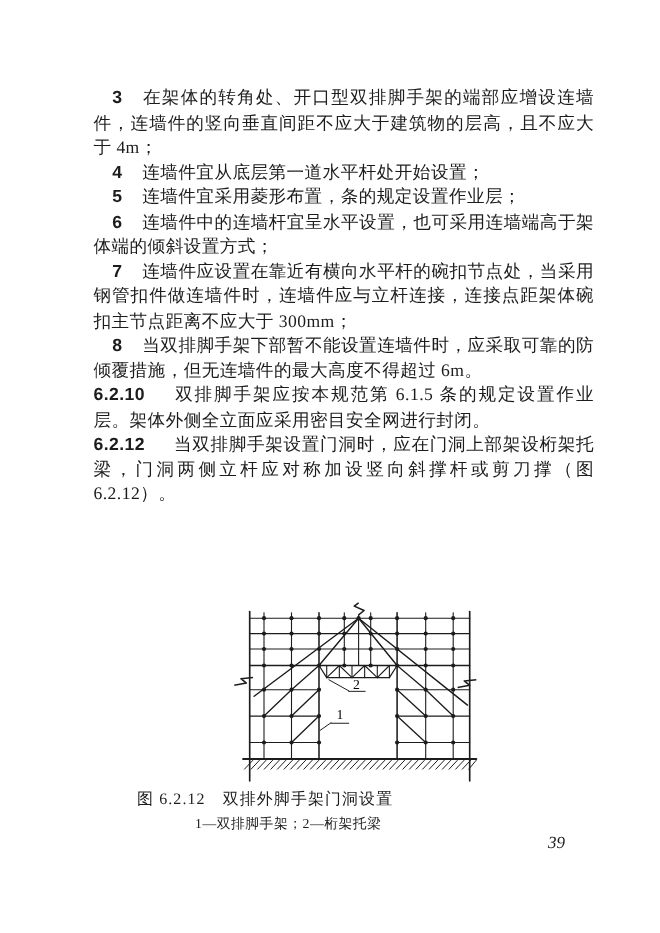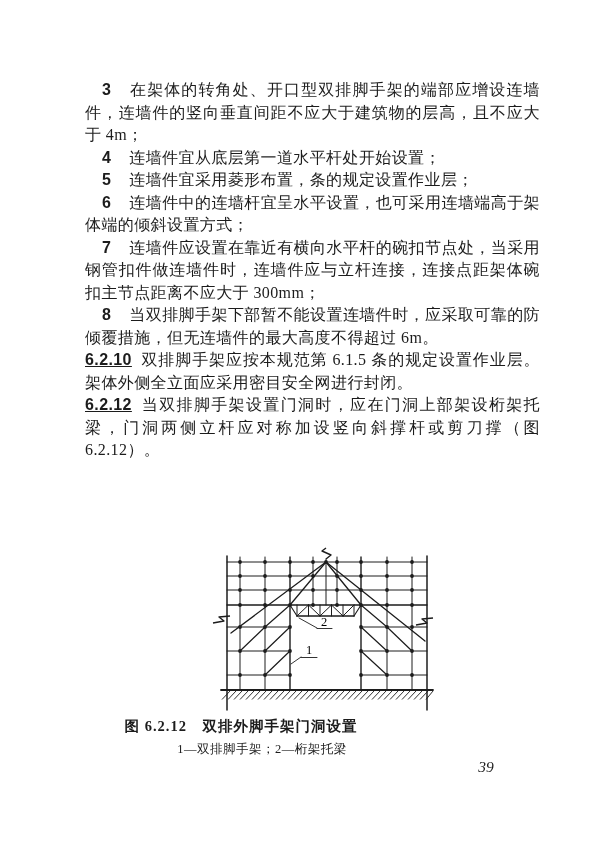--- a/index.html
+++ b/index.html
@@ -12,33 +12,33 @@
   .content{
     position:absolute;left:85px;top:79px;width:455px;
     font-size:16px;line-height:22.5px;letter-spacing:0.4px;
     text-align:justify;
   }
   .content p{margin:0;}
   .content p.item{text-indent:17px;}
   .content p.section{text-indent:0;}
   .num{font-weight:bold;font-family:"Liberation Sans","DejaVu Sans",sans-serif;font-style:normal;}
   p.item .num{margin-right:18px;}
-  p.section .num{margin-right:9px;text-decoration:underline;}
+  p.section .num{margin-right:26px;}
   figure{margin:0;}
   .diagram{position:absolute;left:210px;top:546px;width:230px;height:166px;}
   .fig-caption{
     position:absolute;left:0;top:717px;width:482px;text-align:center;
-    font-size:14.5px;font-weight:bold;letter-spacing:1px;
+    font-size:14.5px;font-weight:normal;letter-spacing:1px;
   }
   .fig-legend{
     position:absolute;left:0;top:741px;width:524px;text-align:center;
     font-size:12.5px;letter-spacing:0.5px;
   }
   .page-number{
-    position:absolute;left:466px;top:758px;width:40px;text-align:center;
+    position:absolute;left:486px;top:758px;width:40px;text-align:center;
     font-size:15.5px;font-style:italic;
   }
   svg text{font-family:"Liberation Serif","DejaVu Serif",serif;}
 </style>
 </head>
 <body>
 
 <div class="page">
 
   <div class="content" id="paragraphs">

